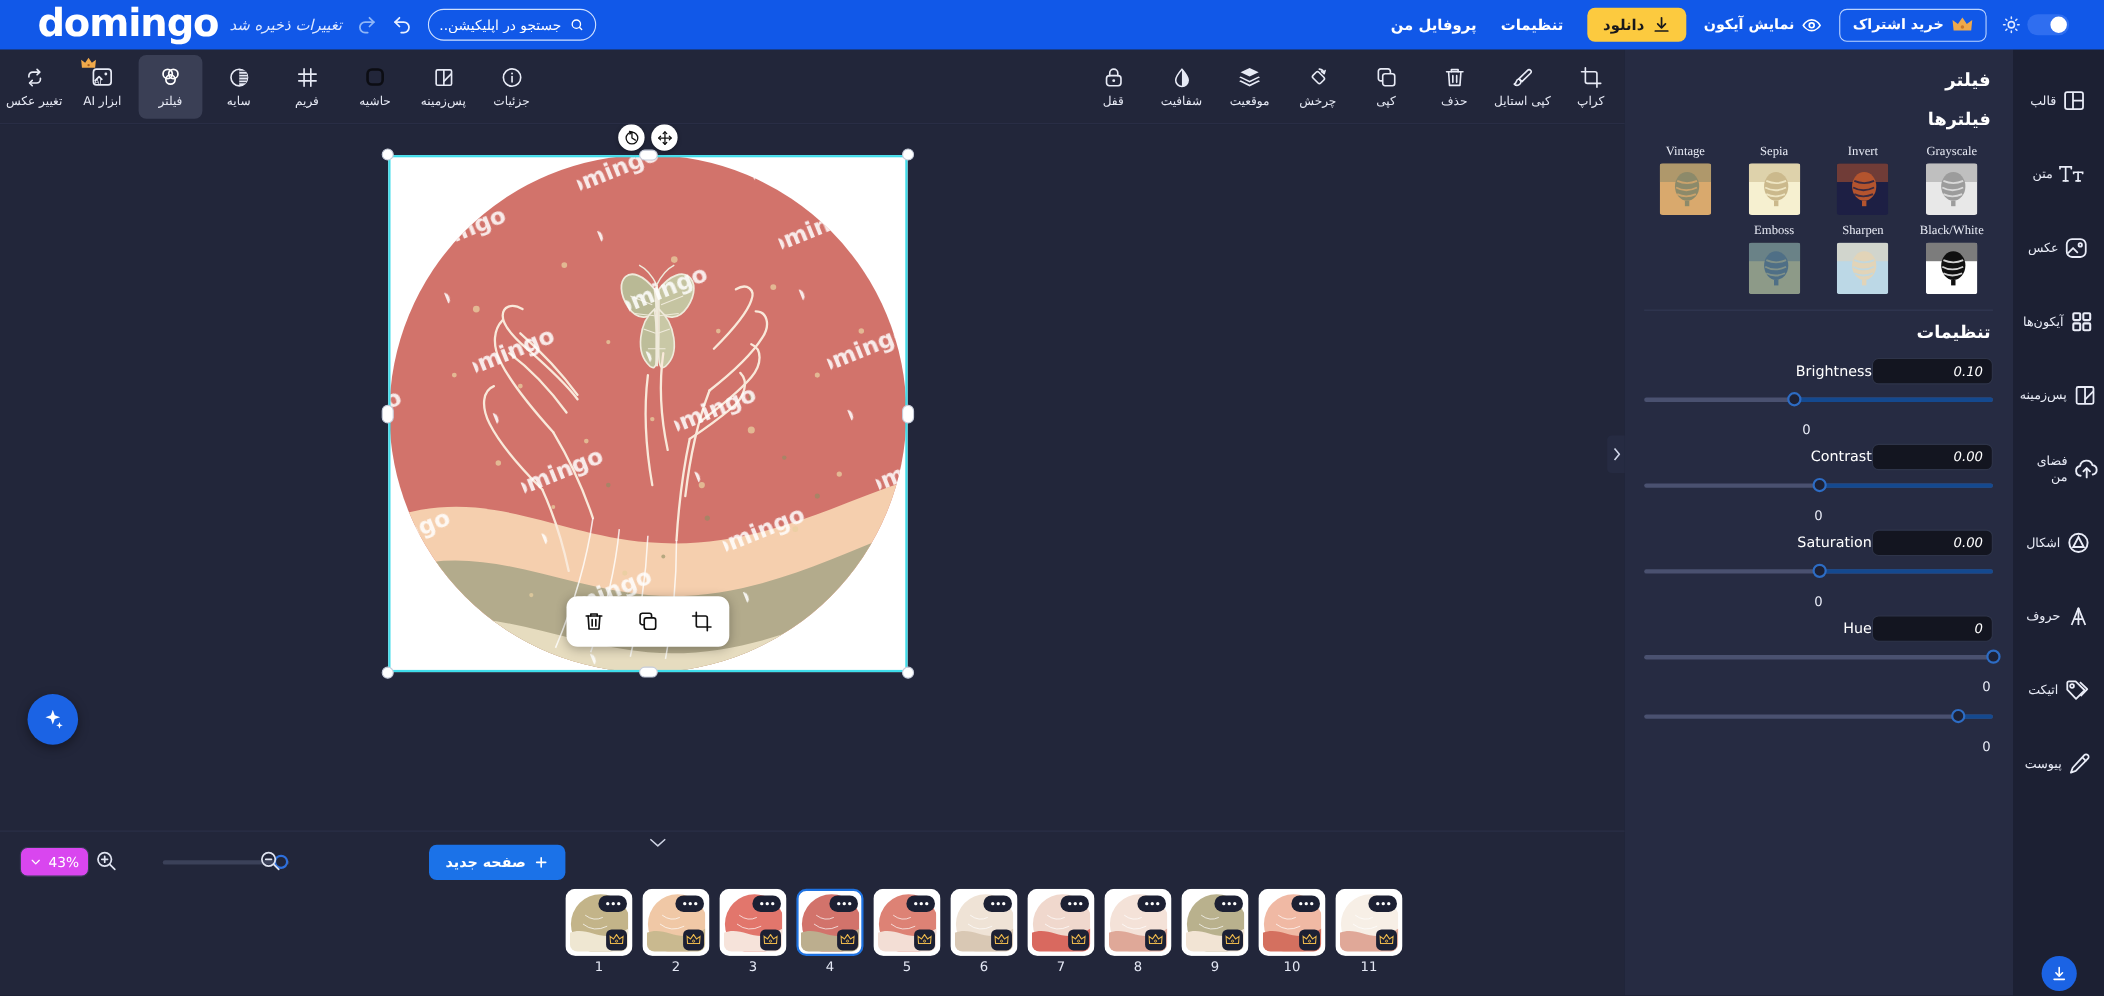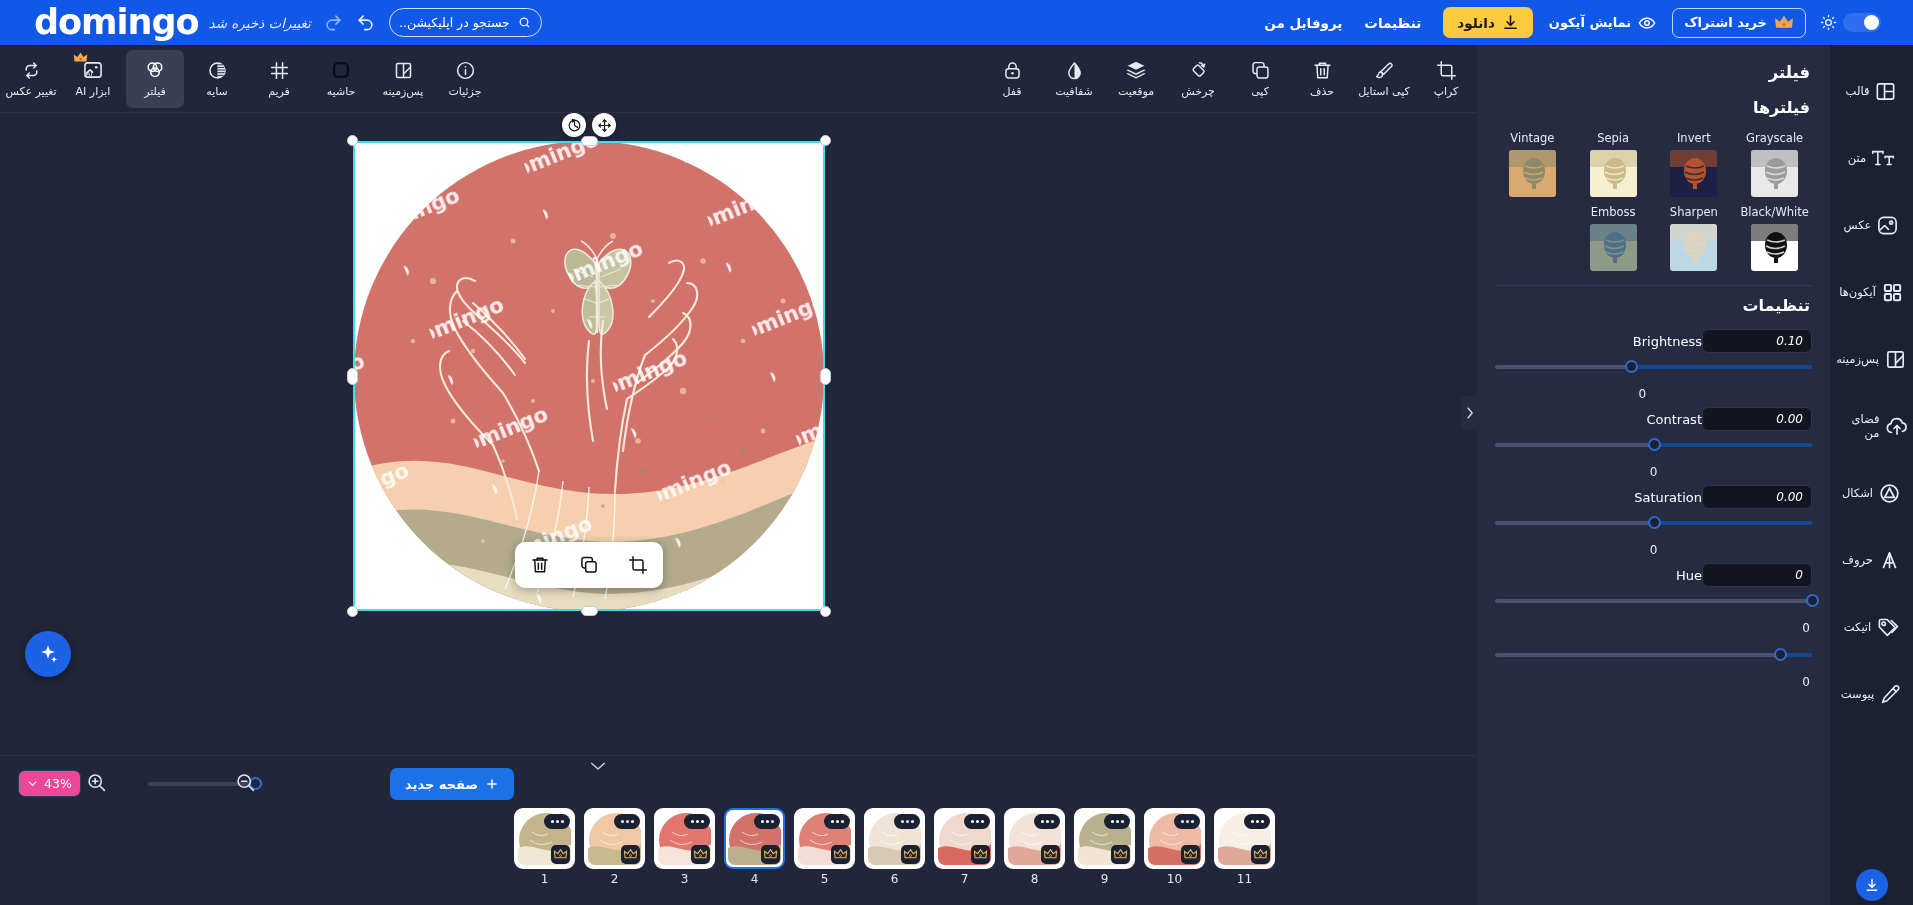--- a/index.html
+++ b/index.html
@@ -143,21 +143,21 @@
   }
 
   
   .bottombar {
     position: absolute; left: 0; bottom: 0; width: 1477px; height: 150px;
     background: #22263a; border-top: 1px solid #2c3049;
   }
   .bb-row1 { position: absolute; top: 0; left: 0; right: 0; height: 56px; display: flex; align-items: center; }
   .zoom-pill {
     position: absolute; left: 18px; top: 14px;
-    background: #ec4899; border: 1px solid #343a52; border-radius: 7px;
+    background: #d946ef; border: 1px solid #343a52; border-radius: 7px;
     height: 27px; min-width: 58px; display: flex; align-items: center; justify-content: center;
     gap: 6px; color: #fff; font-size: 12.5px; cursor: pointer; padding: 0 8px;
     direction: ltr;
   }
   .zoom-in, .zoom-out {
     position: absolute; top: 16px; color: #dfe3f0; cursor: pointer;
   }
   .zoom-in { left: 86px; } .zoom-out { left: 235px; }
   .zoom-track {
     position: absolute; left: 148px; top: 26px; width: 115px; height: 4px;
@@ -207,21 +207,21 @@
   .right-panel {
     position: absolute; top: 45px; right: 83px; width: 353px; bottom: 0;
     background: #262b42; color: #fff; overflow: hidden;
   }
   .rp-title { font-size: 16.5px; font-weight: 700; text-align: right; padding: 18px 20px 10px; }
   .rp-section-title { font-size: 16px; font-weight: 700; text-align: right; padding: 6px 20px 12px; }
   .divider { height: 1px; background: #333a54; margin: 4px 18px; }
 
   .filter-grid {
     display: grid; grid-template-columns: repeat(4, 1fr); gap: 8px 6px;
-    padding: 2px 18px 10px; direction: ltr;
+    padding: 2px 18px 10px; direction: ltr; font-family: Liberation Serif, serif;
   }
   .filter-item { display: flex; flex-direction: column; align-items: center; gap: 5px; cursor: pointer; }
   .filter-item .fl { font-size: 11.5px; color: #e8ebf5; }
   .filter-thumb { width: 47px; height: 47px; border-radius: 3px; overflow: hidden; position: relative; }
 
   .adjust-row { padding: 2px 18px 4px; }
   .adj-head { display: flex; align-items: center; justify-content: flex-end; flex-direction: row-reverse; }
   .adj-label { font-size: 13px; color: #fff; }
   .adj-input {
     background: #131520; border: 1px solid #2e3449; border-radius: 6px;

